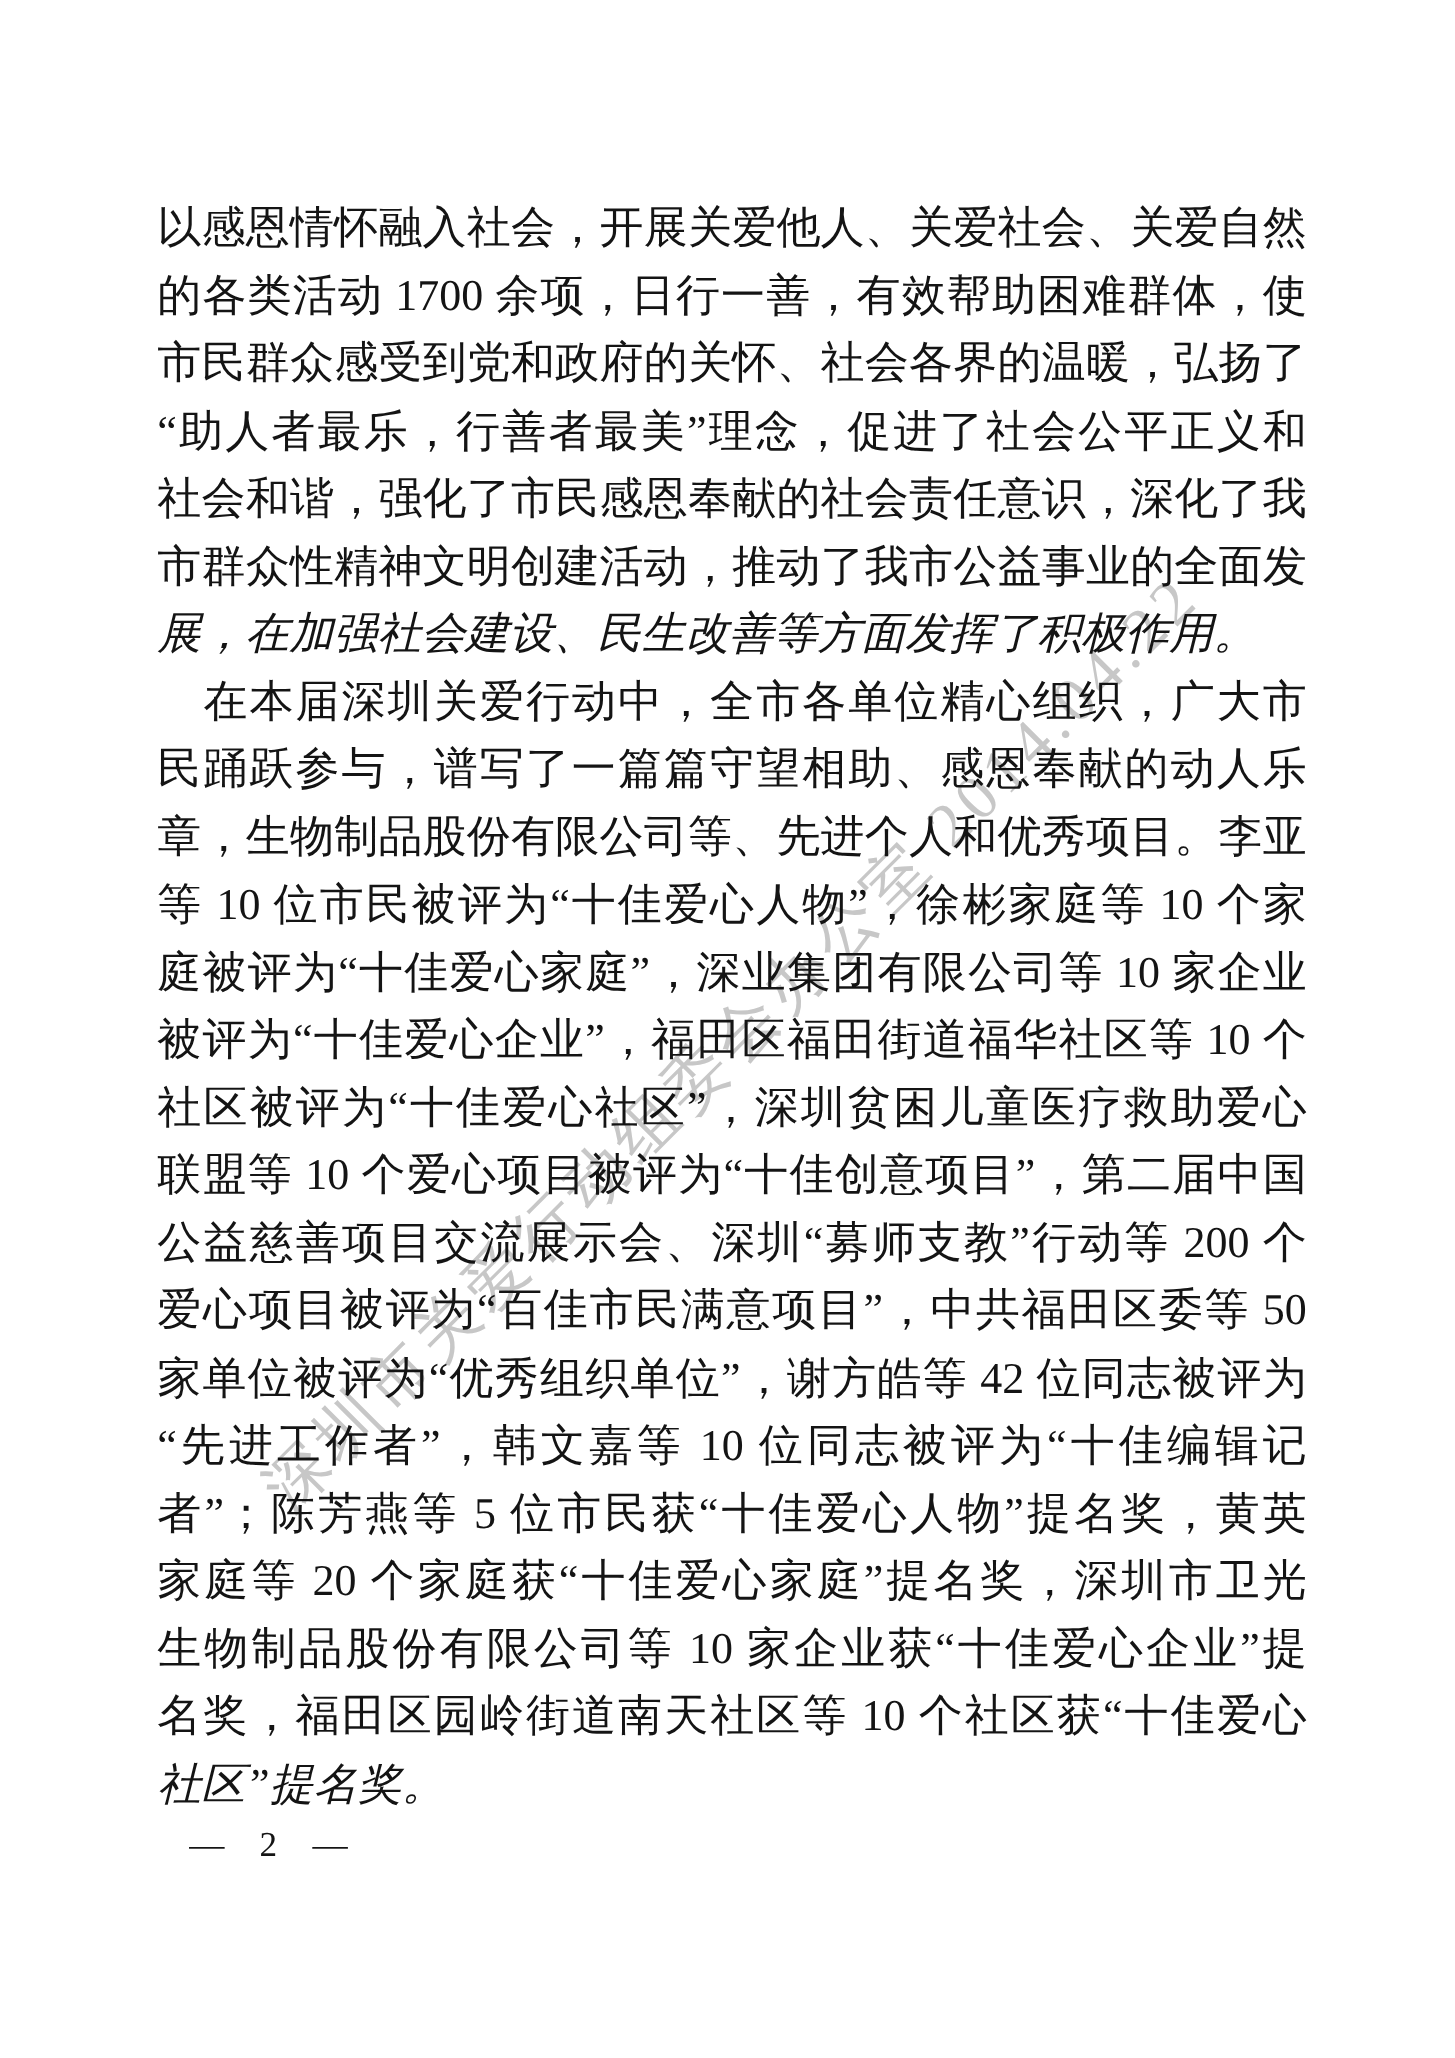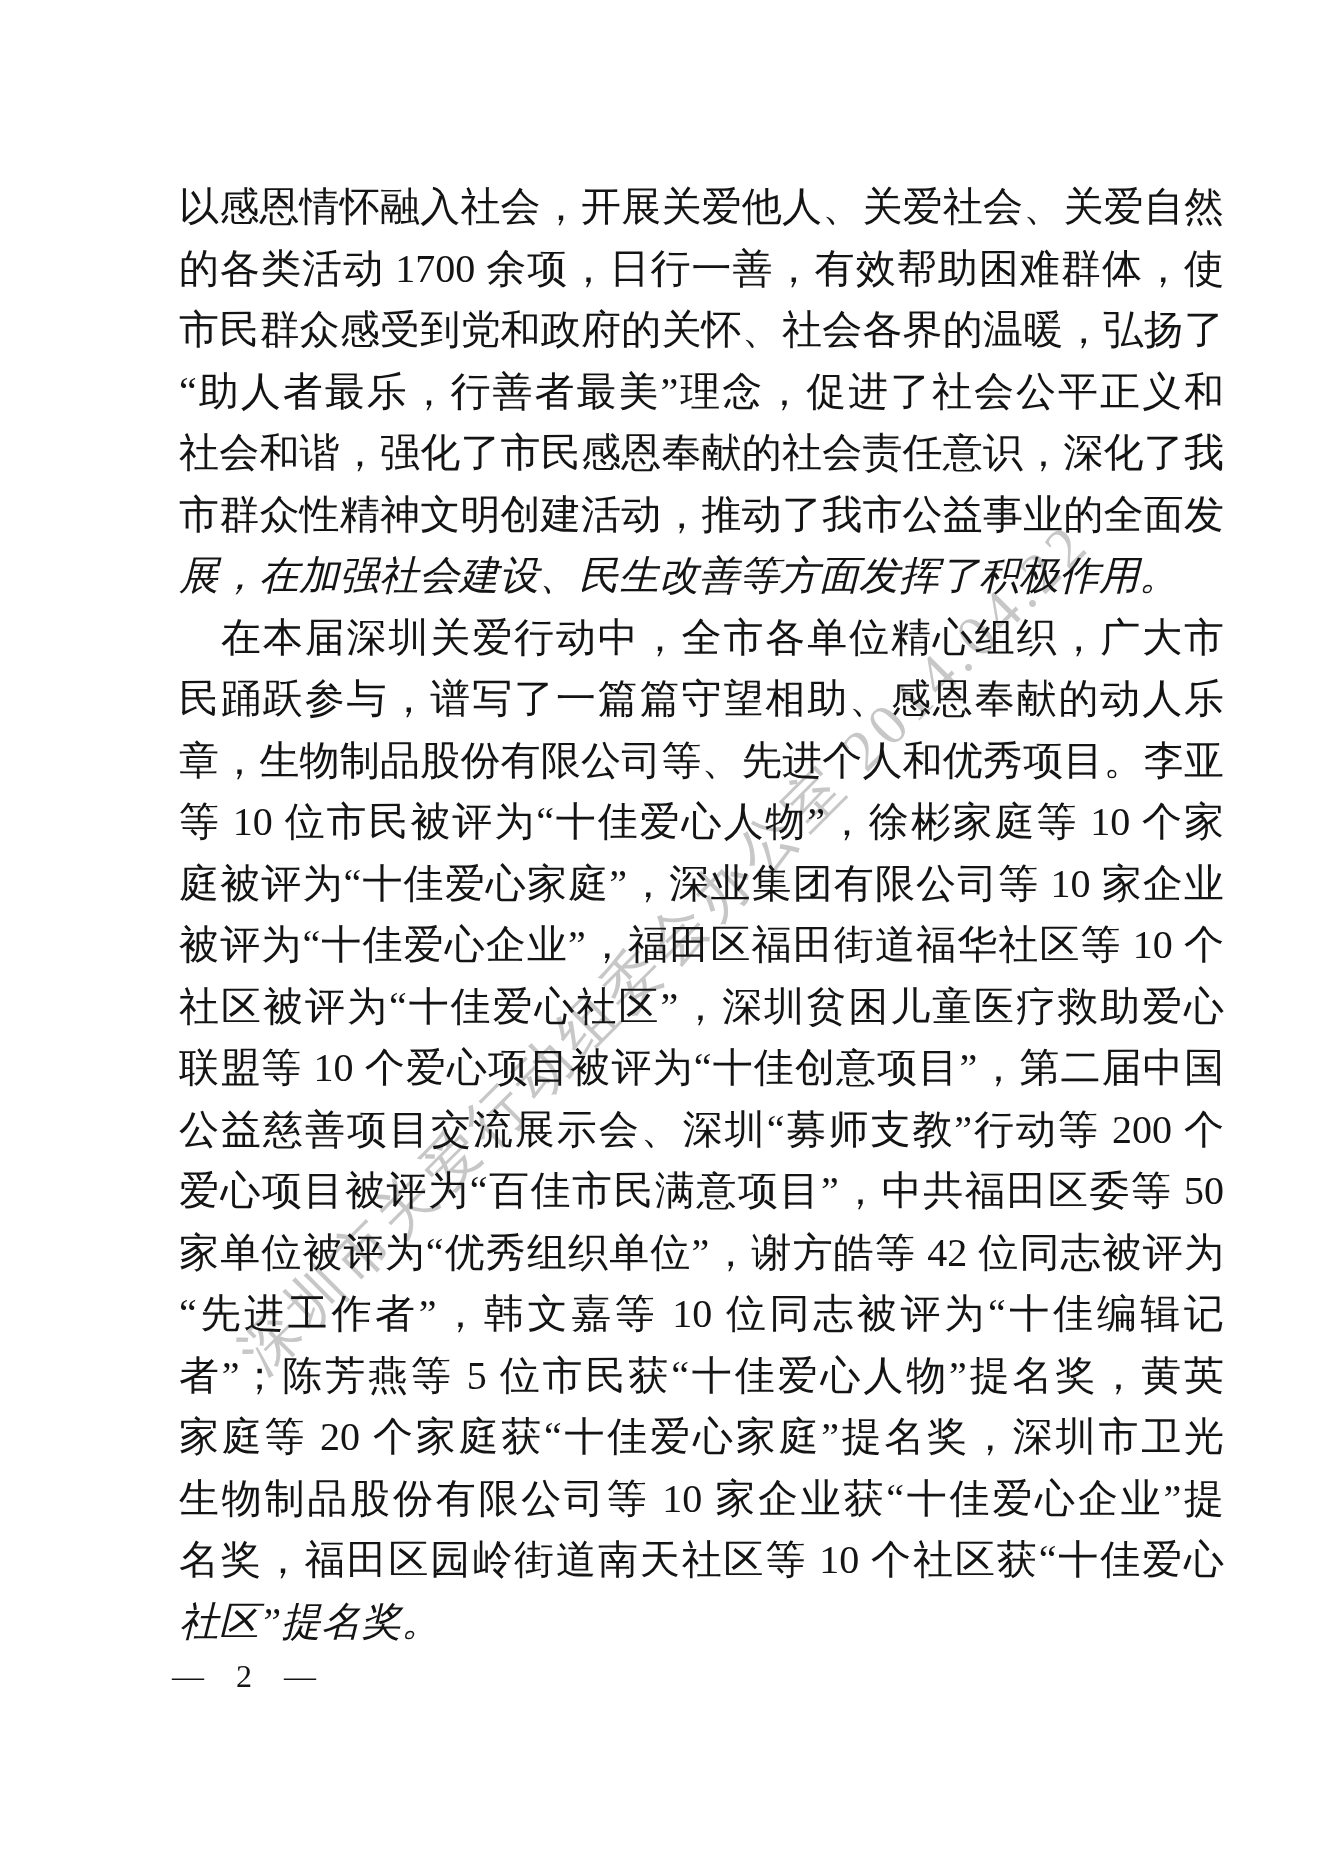--- a/index.html
+++ b/index.html
@@ -23,21 +23,20 @@
     white-space: nowrap;
     z-index: 0;
     user-select: none;
   }
   .content {
     position: absolute;
     left: 143px;
     top: 176px;
     width: 1045px;
     z-index: 1;
-    margin-left: 36px;
   }
   .paragraph { margin: 0; padding: 0; }
   .line {
     font-size: 40px;
     line-height: 61.5px;
     height: 61.5px;
     color: #141414;
     text-align: justify;
     text-align-last: justify;
     overflow: hidden;

